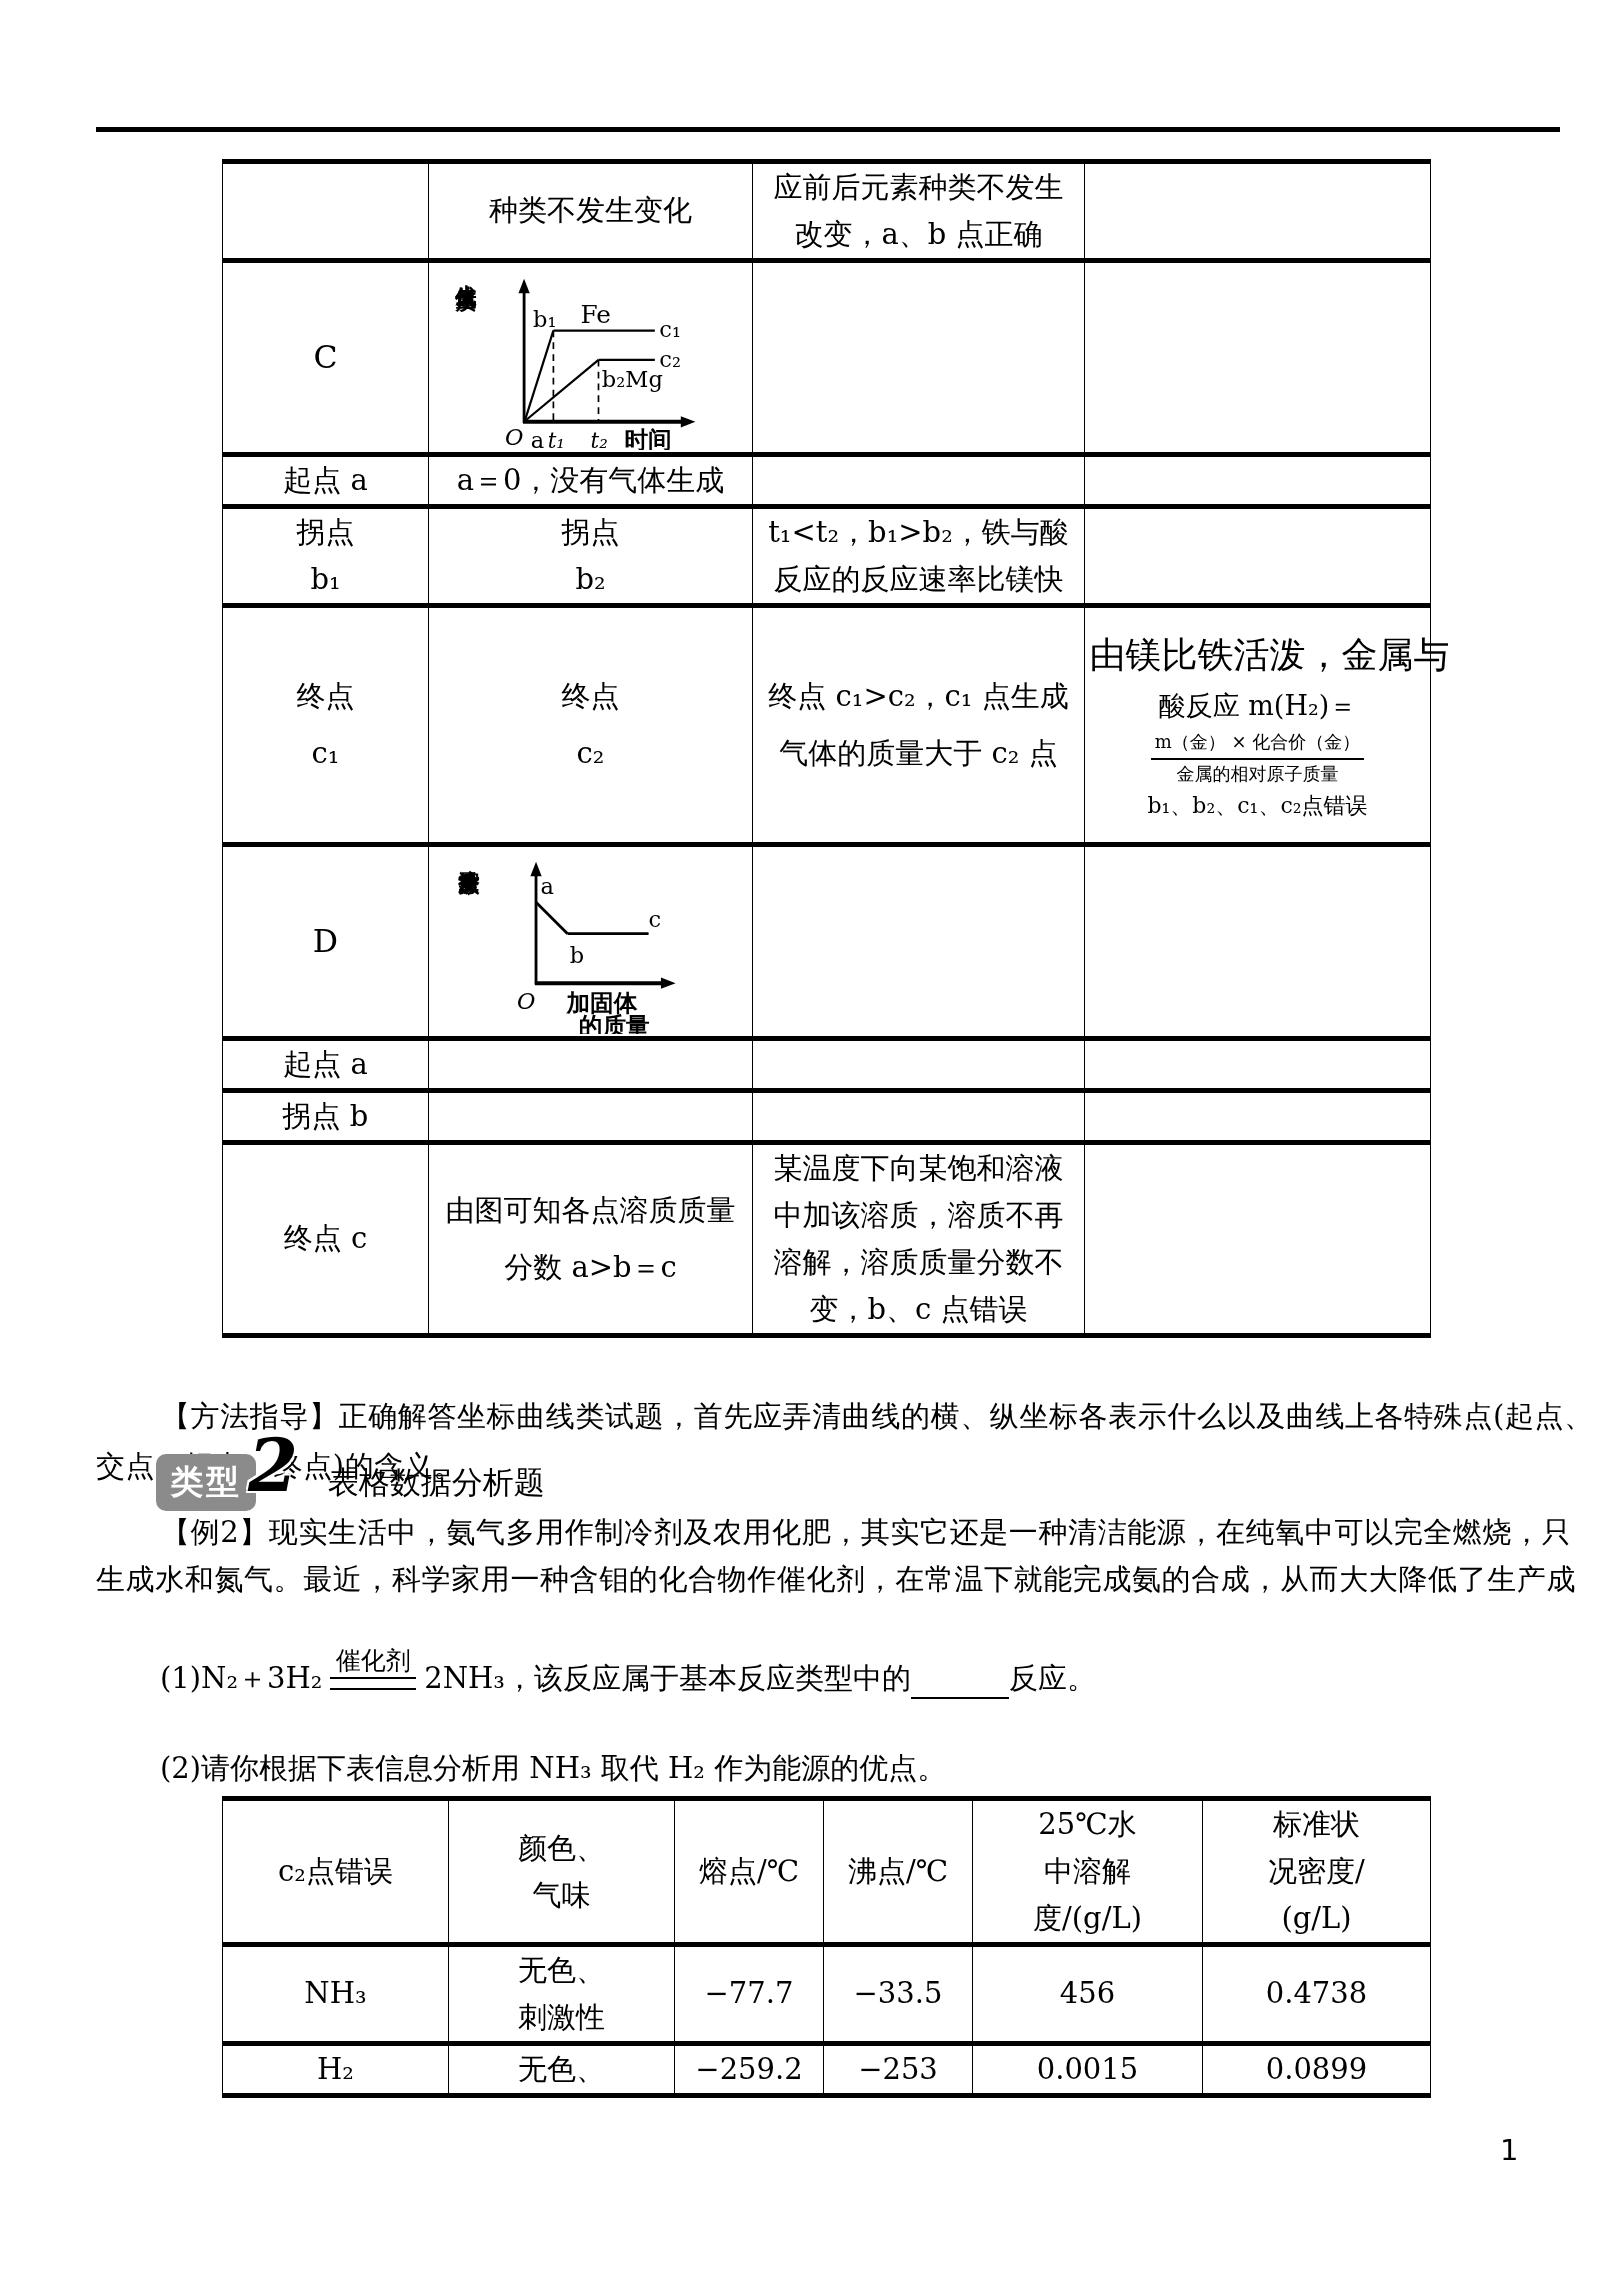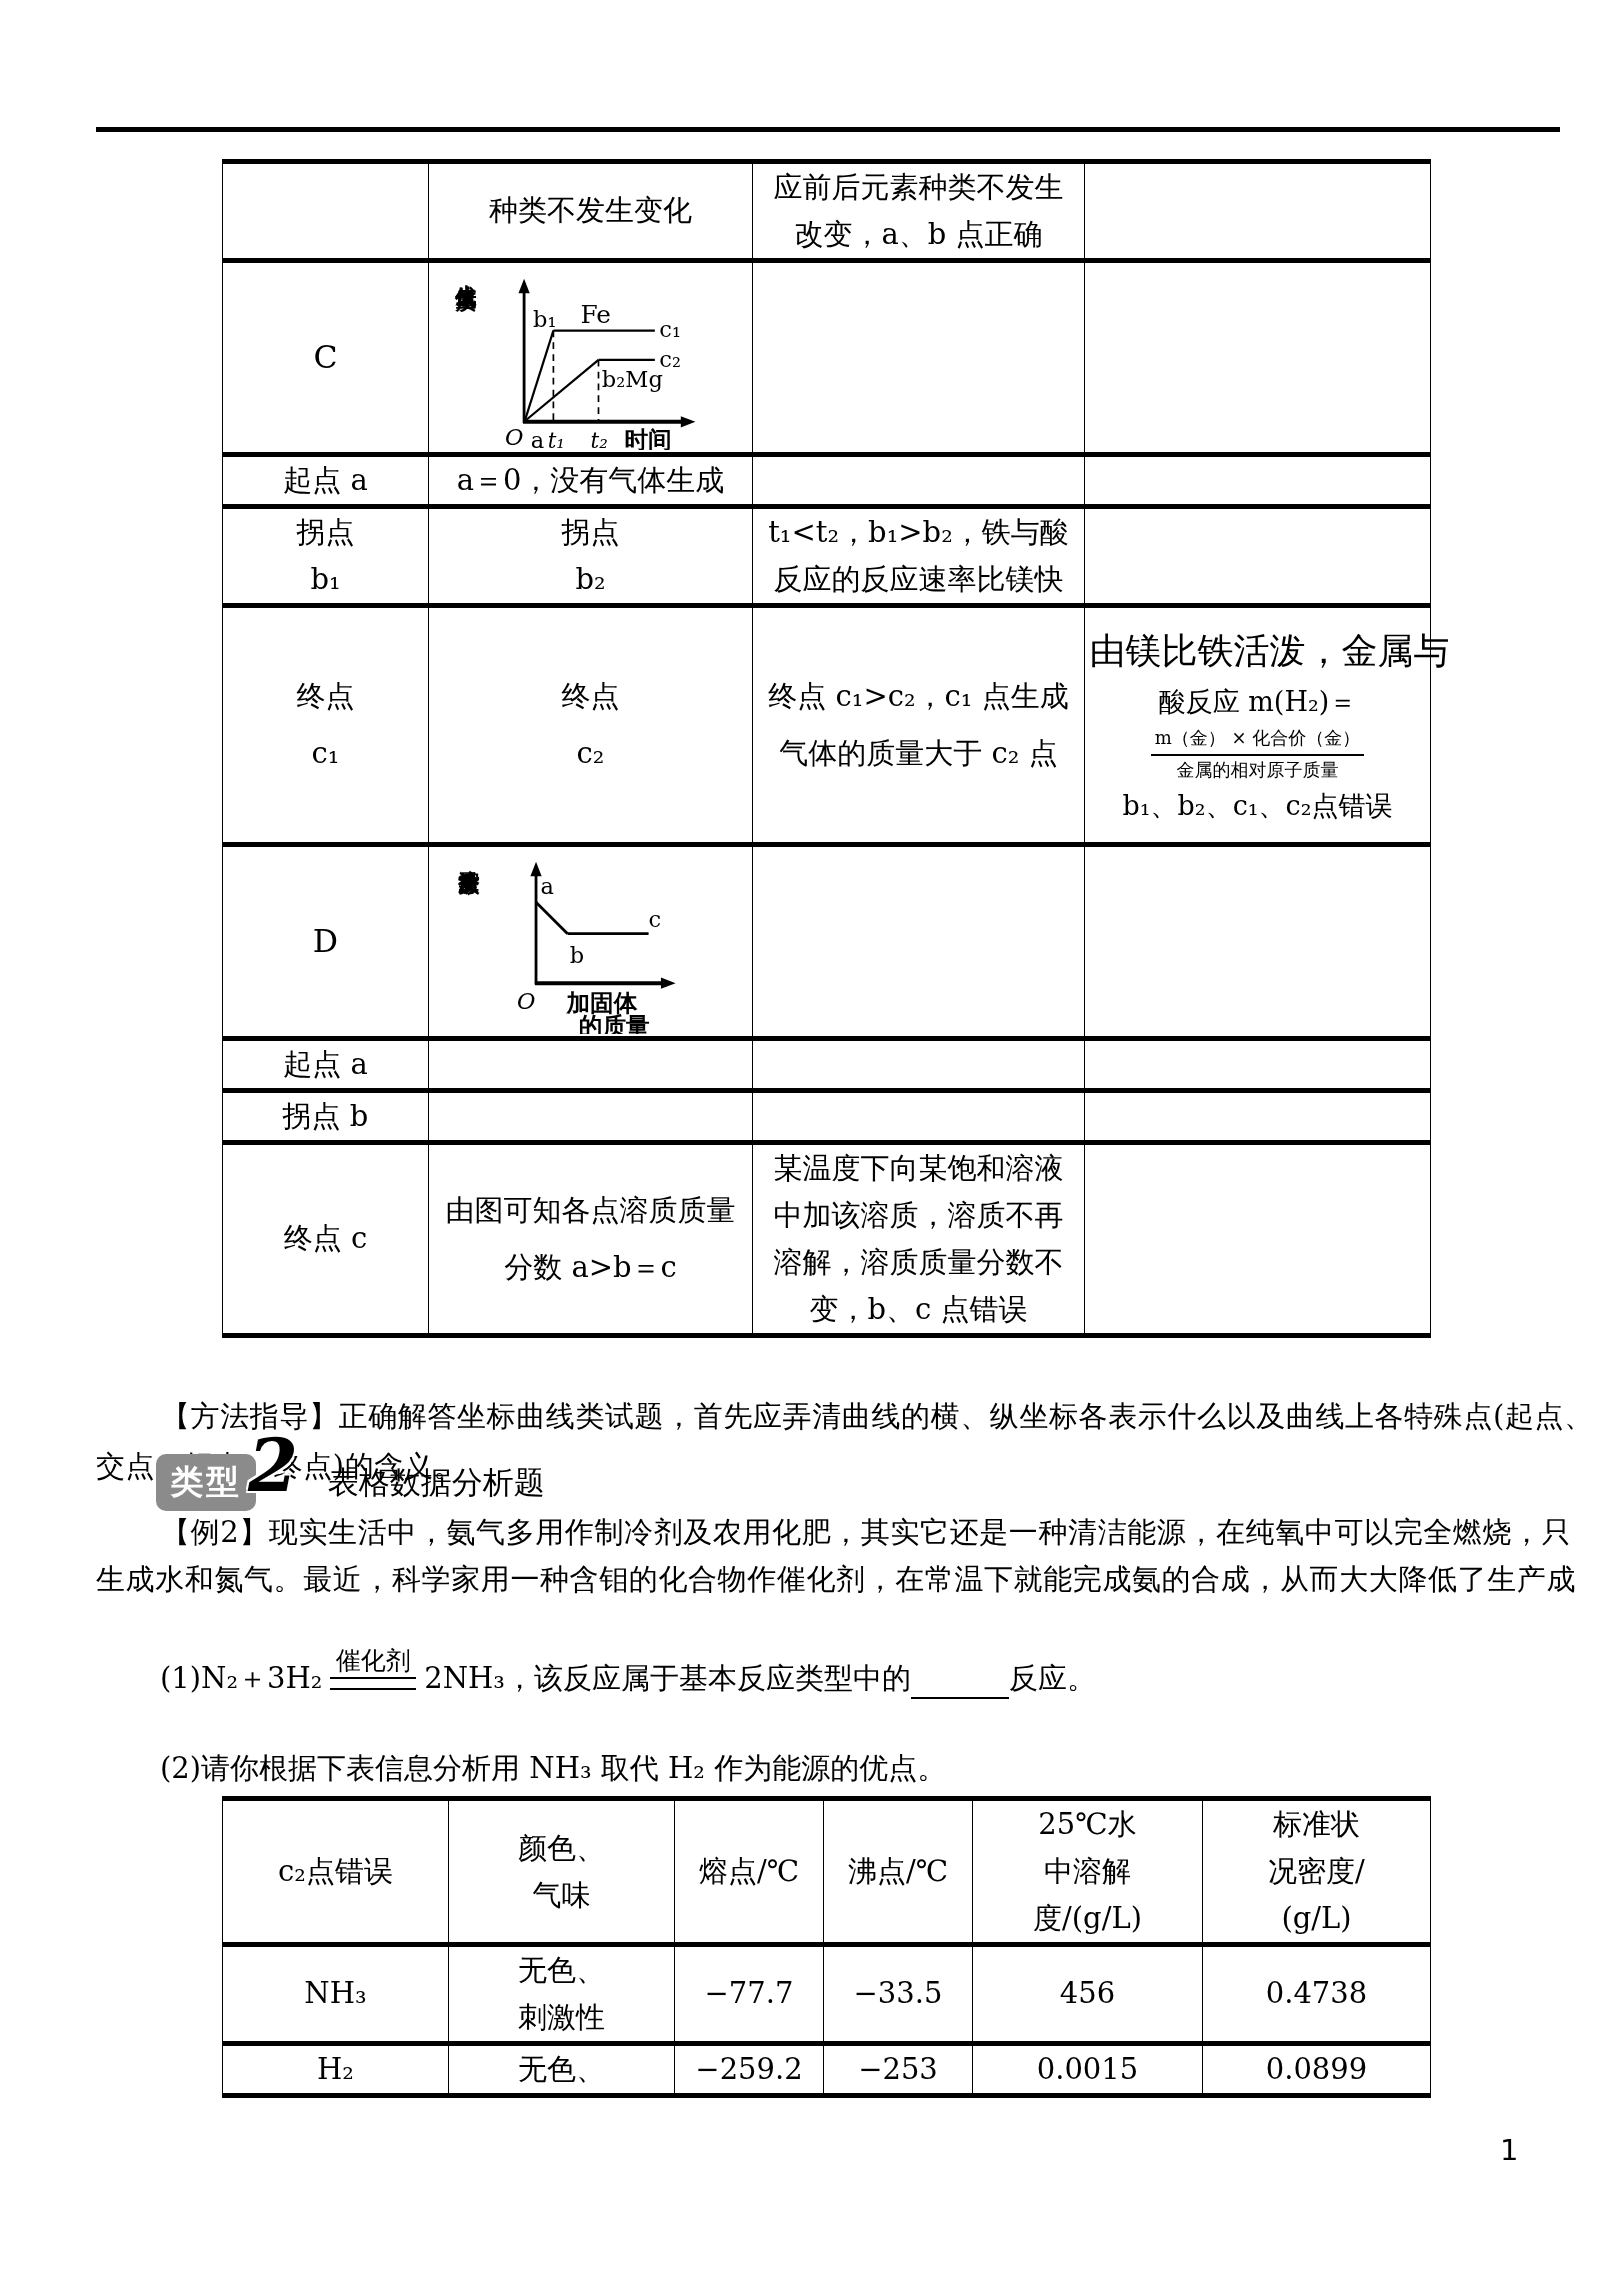--- a/index.html
+++ b/index.html
@@ -171,21 +171,21 @@
       <div class="cell-line">终点 c₁&gt;c₂，c₁ 点生成</div>
       <div class="cell-line">气体的质量大于 c₂ 点</div>
     </td>
     <td>
       <div class="cell-line" style="font-size:36px">由镁比铁活泼，金属与</div>
       <div class="cell-line" style="font-size:27px">酸反应 m(H₂)＝</div>
       <div class="fracline">
         <span class="frac-num">m（金） × 化合价（金）</span>
       </div>
       <div class="fracline">金属的相对原子质量</div>
-      <div class="cell-line" style="font-size:27px">b₁、b₂、c₁、c₂点错误</div>
+      <div class="cell-line" style="font-size:22px">b₁、b₂、c₁、c₂点错误</div>
     </td>
   </tr>
   <tr style="height:194px">
     <td class="letter">D</td>
     <td>
       <div class="graphbox">
         <div class="ylab">溶质质量分数</div>
         <svg width="242" height="186" viewBox="0 0 430 330" style="font-size:51px">
           <line x1="96" y1="36" x2="96" y2="242" stroke="#000" stroke-width="5"></line>
           <polygon points="96,24 86,50 106,50" fill="#000"></polygon>

